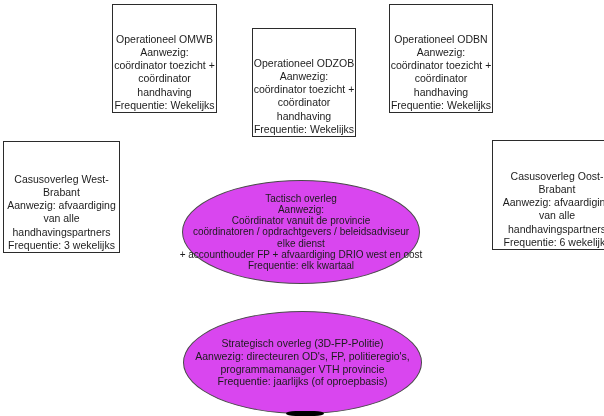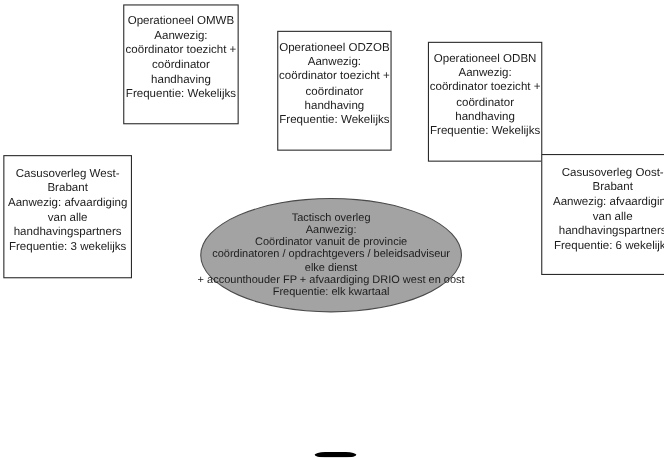--- a/index.html
+++ b/index.html
@@ -12,26 +12,27 @@
     font-family: "Liberation Sans", sans-serif;
     color: #1c1c1c;
   }
   .rect-node {
     position: absolute;
     border: 1px solid #2b2b2b;
     background: #ffffff;
     box-sizing: border-box;
     display: flex;
     justify-content: center;
+    align-items: flex-end;
   }
   .ellipse-node {
     position: absolute;
     border: 1px solid #4a4a4a;
     border-radius: 50%;
-    background: #a3a3a3;
+    background: #d946ef;
     box-sizing: border-box;
     display: flex;
     align-items: center;
     justify-content: center;
   }
   .node-text {
     white-space: pre;
     text-align: center;
   }
   .rect-node .node-text {
@@ -55,21 +56,21 @@
     left: 286px;
     top: 411px;
     width: 38px;
     height: 5px;
     background: #000;
     border-radius: 50% / 100%;
   }
   
   .box-omwb  { left: 112px; top: 4px;   width: 105px; height: 109px; }
   .box-odzob { left: 252px; top: 4px;   width: 104px; height: 109px; margin-top: 24px; }
-  .box-odbn  { left: 389px; top: 4px;   width: 104px; height: 109px; margin-top: 34px; }
+  .box-odbn  { left: 389px; top: 4px;   width: 104px; height: 109px; }
   .box-west  { left: 3px;   top: 141px; width: 117px; height: 112px; }
   .box-oost  { left: 492px; top: 140px; width: 130px; height: 110px; }
   .ellipse-tactisch    { left: 182px; top: 180px; width: 238px; height: 104px; }
   .ellipse-strategisch { left: 183px; top: 311px; width: 239px; height: 103px; }
 </style>
 </head>
 <body>
 
 <div class="canvas">
 
@@ -121,16 +122,22 @@
   <div class="ellipse-node tactisch ellipse-tactisch">
     <div class="node-text">Tactisch overleg
 Aanwezig:
 Coördinator vanuit de provincie
 coördinatoren / opdrachtgevers / beleidsadviseur
 elke dienst
 + accounthouder FP + afvaardiging DRIO west en oost
 Frequentie: elk kwartaal</div>
   </div>
 
+  <div class="ellipse-node strategisch ellipse-strategisch">
+    <div class="node-text">Strategisch overleg (3D-FP-Politie)
+Aanwezig: directeuren OD's, FP, politieregio's,
+programmamanager VTH provincie
+Frequentie: jaarlijks (of oproepbasis)</div>
+  </div>
 
   <div class="bottom-mark"></div>
 
 </div>
 
 </body></html>

